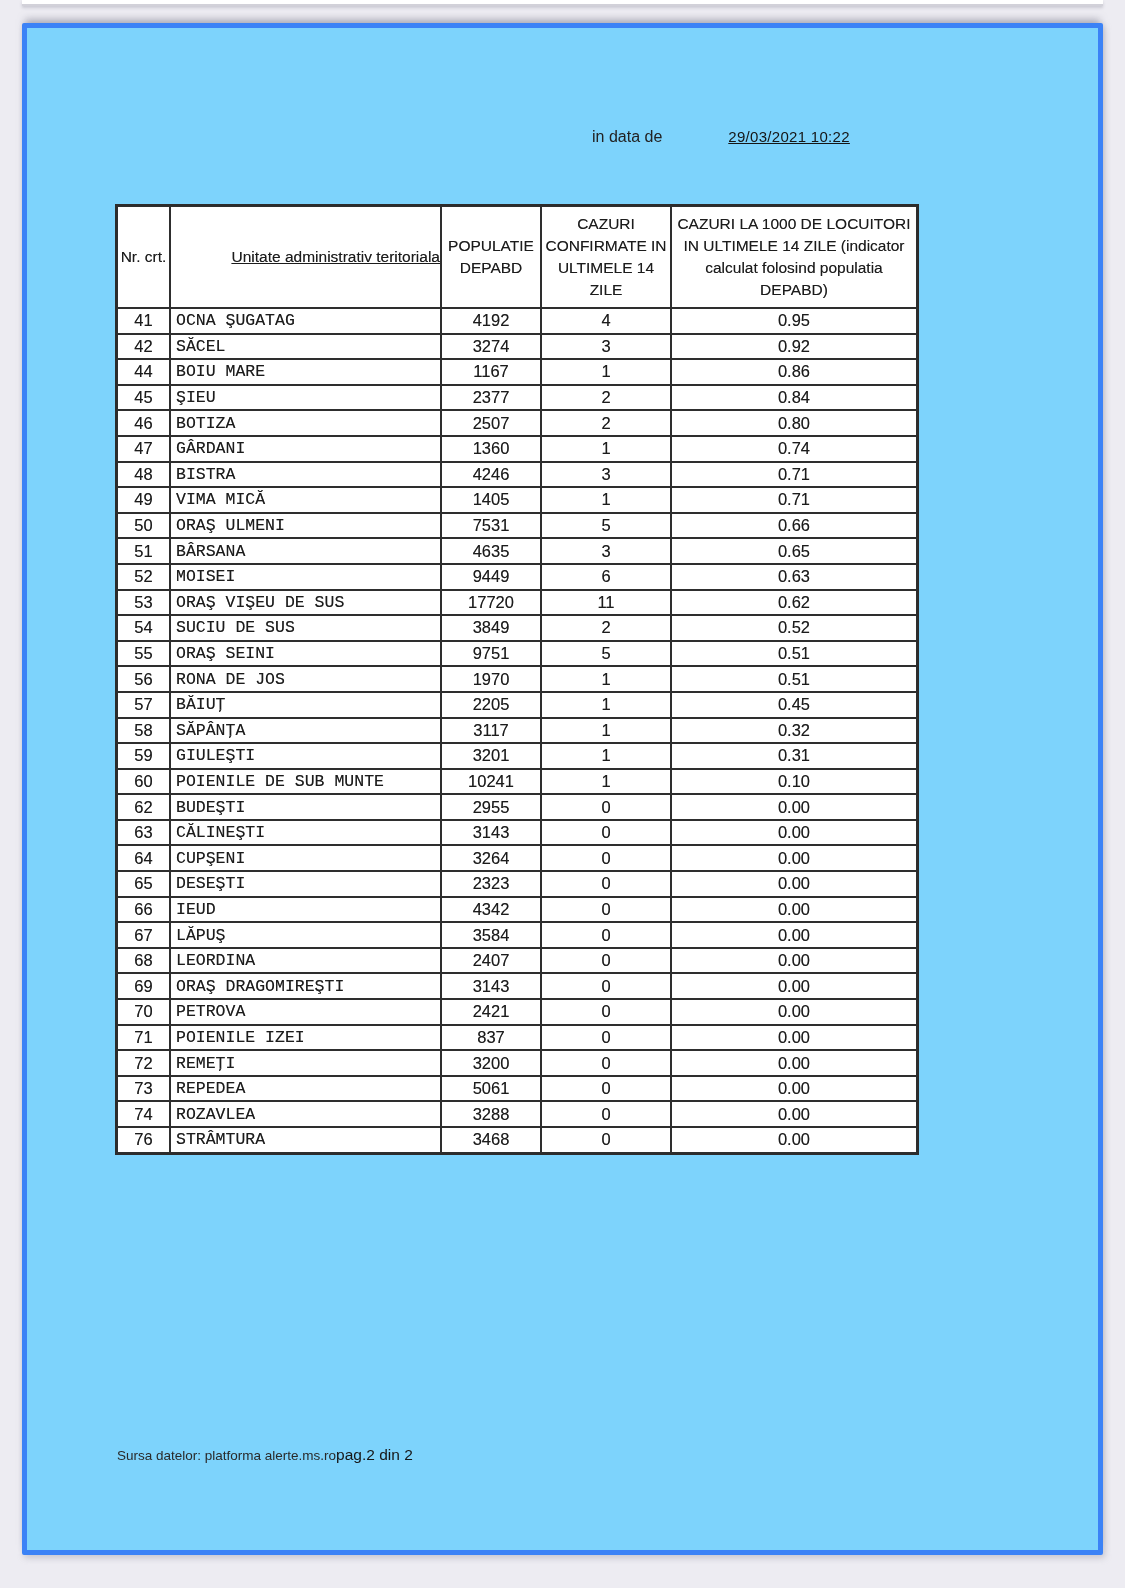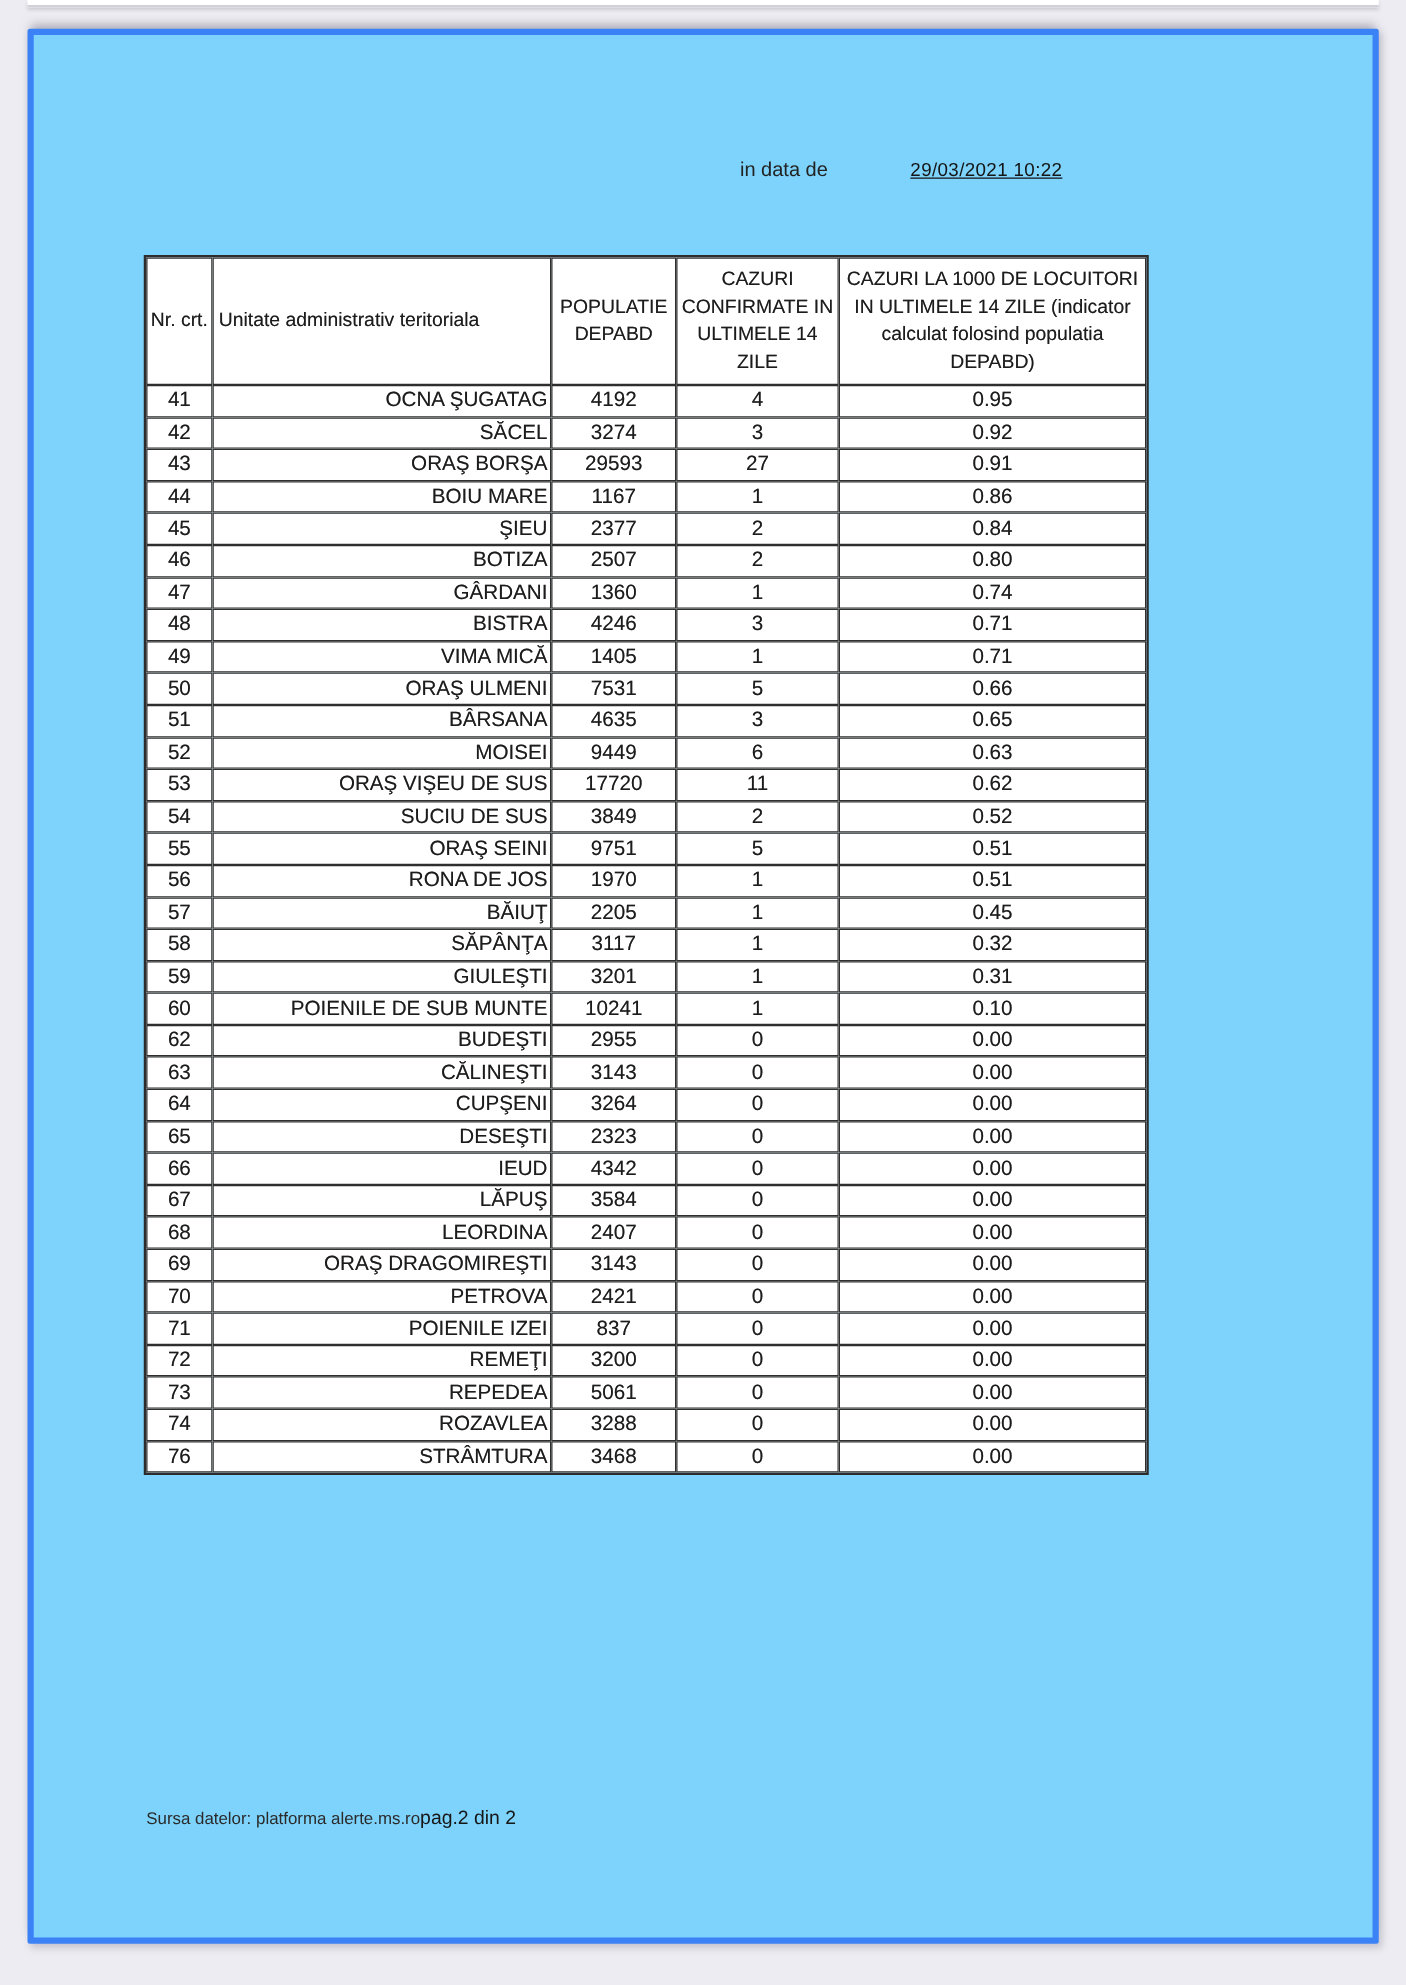--- a/index.html
+++ b/index.html
@@ -89,35 +89,37 @@
     font-weight: 400;
     font-size: 15.5px;
     line-height: 1.42;
     text-align: center;
     vertical-align: middle;
     padding: 6px 0;
     height: 101px;
     background: #ffffff;
   }
   table.data thead th.h-uat {
-    text-align: left;
+    text-align: right;
     padding-left: 4px;
+    text-decoration: underline;
   }
   table.data tbody td {
     font-size: 16.5px;
     height: 25.6px;
     padding: 0 2px;
     text-align: center;
     vertical-align: middle;
     white-space: nowrap;
     background: #ffffff;
   }
   table.data tbody td.cell-uat {
-    text-align: right;
+    text-align: left;
     padding-left: 5px;
+    font-family: Liberation Mono, monospace;
   }
   .doc-footer {
     position: absolute;
     left: 90px;
     top: 1418px;
     width: 880px;
     display: flex;
     align-items: baseline;
   }
   .doc-footer .source {
@@ -172,27 +174,20 @@
             </tr>
 
             <tr>
               <td class="cell-nr">42</td>
               <td class="cell-uat">SĂCEL</td>
               <td class="cell-pop">3274</td>
               <td class="cell-caz">3</td>
               <td class="cell-rate">0.92</td>
             </tr>
 
-            <tr>
-              <td class="cell-nr">43</td>
-              <td class="cell-uat">ORAŞ BORŞA</td>
-              <td class="cell-pop">29593</td>
-              <td class="cell-caz">27</td>
-              <td class="cell-rate">0.91</td>
-            </tr>
 
             <tr>
               <td class="cell-nr">44</td>
               <td class="cell-uat">BOIU MARE</td>
               <td class="cell-pop">1167</td>
               <td class="cell-caz">1</td>
               <td class="cell-rate">0.86</td>
             </tr>
 
             <tr>

